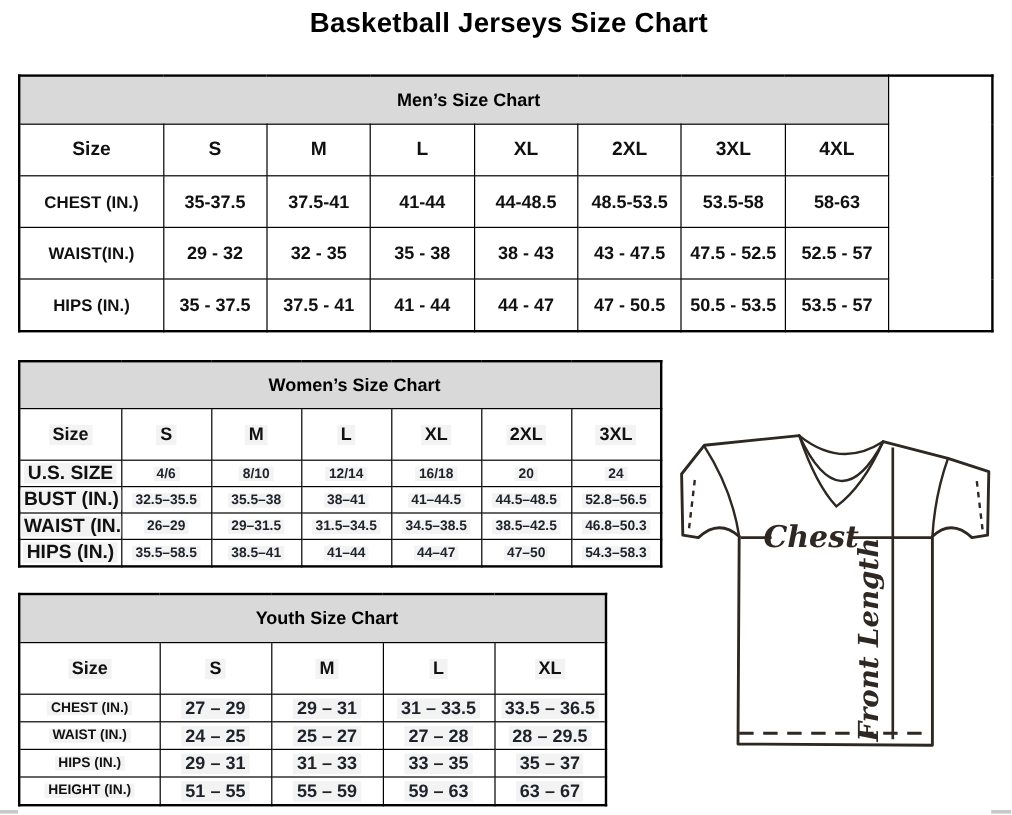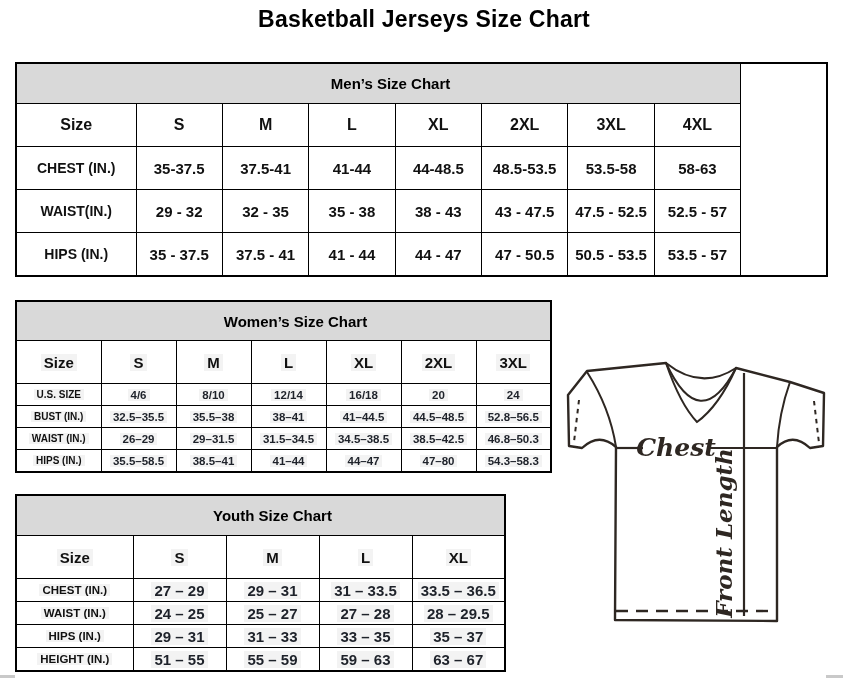--- a/index.html
+++ b/index.html
@@ -18,21 +18,21 @@
   #mens{left:15px;top:62px;width:813px;}
   #mens tr.band th{height:39px;}
   #mens tr.cols th{height:42px;font-size:16px;}
   #mens tr.data th{height:42px;font-size:14px;}
   #mens tr.data td{font-size:15px;}
 
   
   #womens{left:15px;top:300px;width:537px;}
   #womens tr.band th{height:38px;}
   #womens tr.cols th{height:42px;font-size:15px;}
-  #womens tr.data th{height:21px;font-size:10px;}
+  #womens tr.data th{height:21px;font-size:16px;}
   #womens tr.data td{font-size:11.5px;color:#1e222a;}
 
   
   #youth{left:15px;top:494px;width:491px;}
   #youth tr.band th{height:39px;}
   #youth tr.cols th{height:42px;font-size:15px;}
   #youth tr.data th{height:22px;font-size:11.5px;}
   #youth tr.data td{font-size:15px;color:#1e222a;}
 
   .hl{background:#f3f3f3;padding:0 3px;}
@@ -166,21 +166,21 @@
       <td><span class="hl">34.5–38.5</span></td>
       <td><span class="hl">38.5–42.5</span></td>
       <td><span class="hl">46.8–50.3</span></td>
     </tr>
     <tr class="data">
       <th><span class="hl">HIPS (IN.)</span></th>
       <td><span class="hl">35.5–58.5</span></td>
       <td><span class="hl">38.5–41</span></td>
       <td><span class="hl">41–44</span></td>
       <td><span class="hl">44–47</span></td>
-      <td><span class="hl">47–80</span></td>
+      <td><span class="hl">47–50</span></td>
       <td><span class="hl">54.3–58.3</span></td>
     </tr>
   </tbody>
     </table>
 
   <table id="youth">
     <colgroup>
         <col style="width:117px">
         <col>
         <col>

